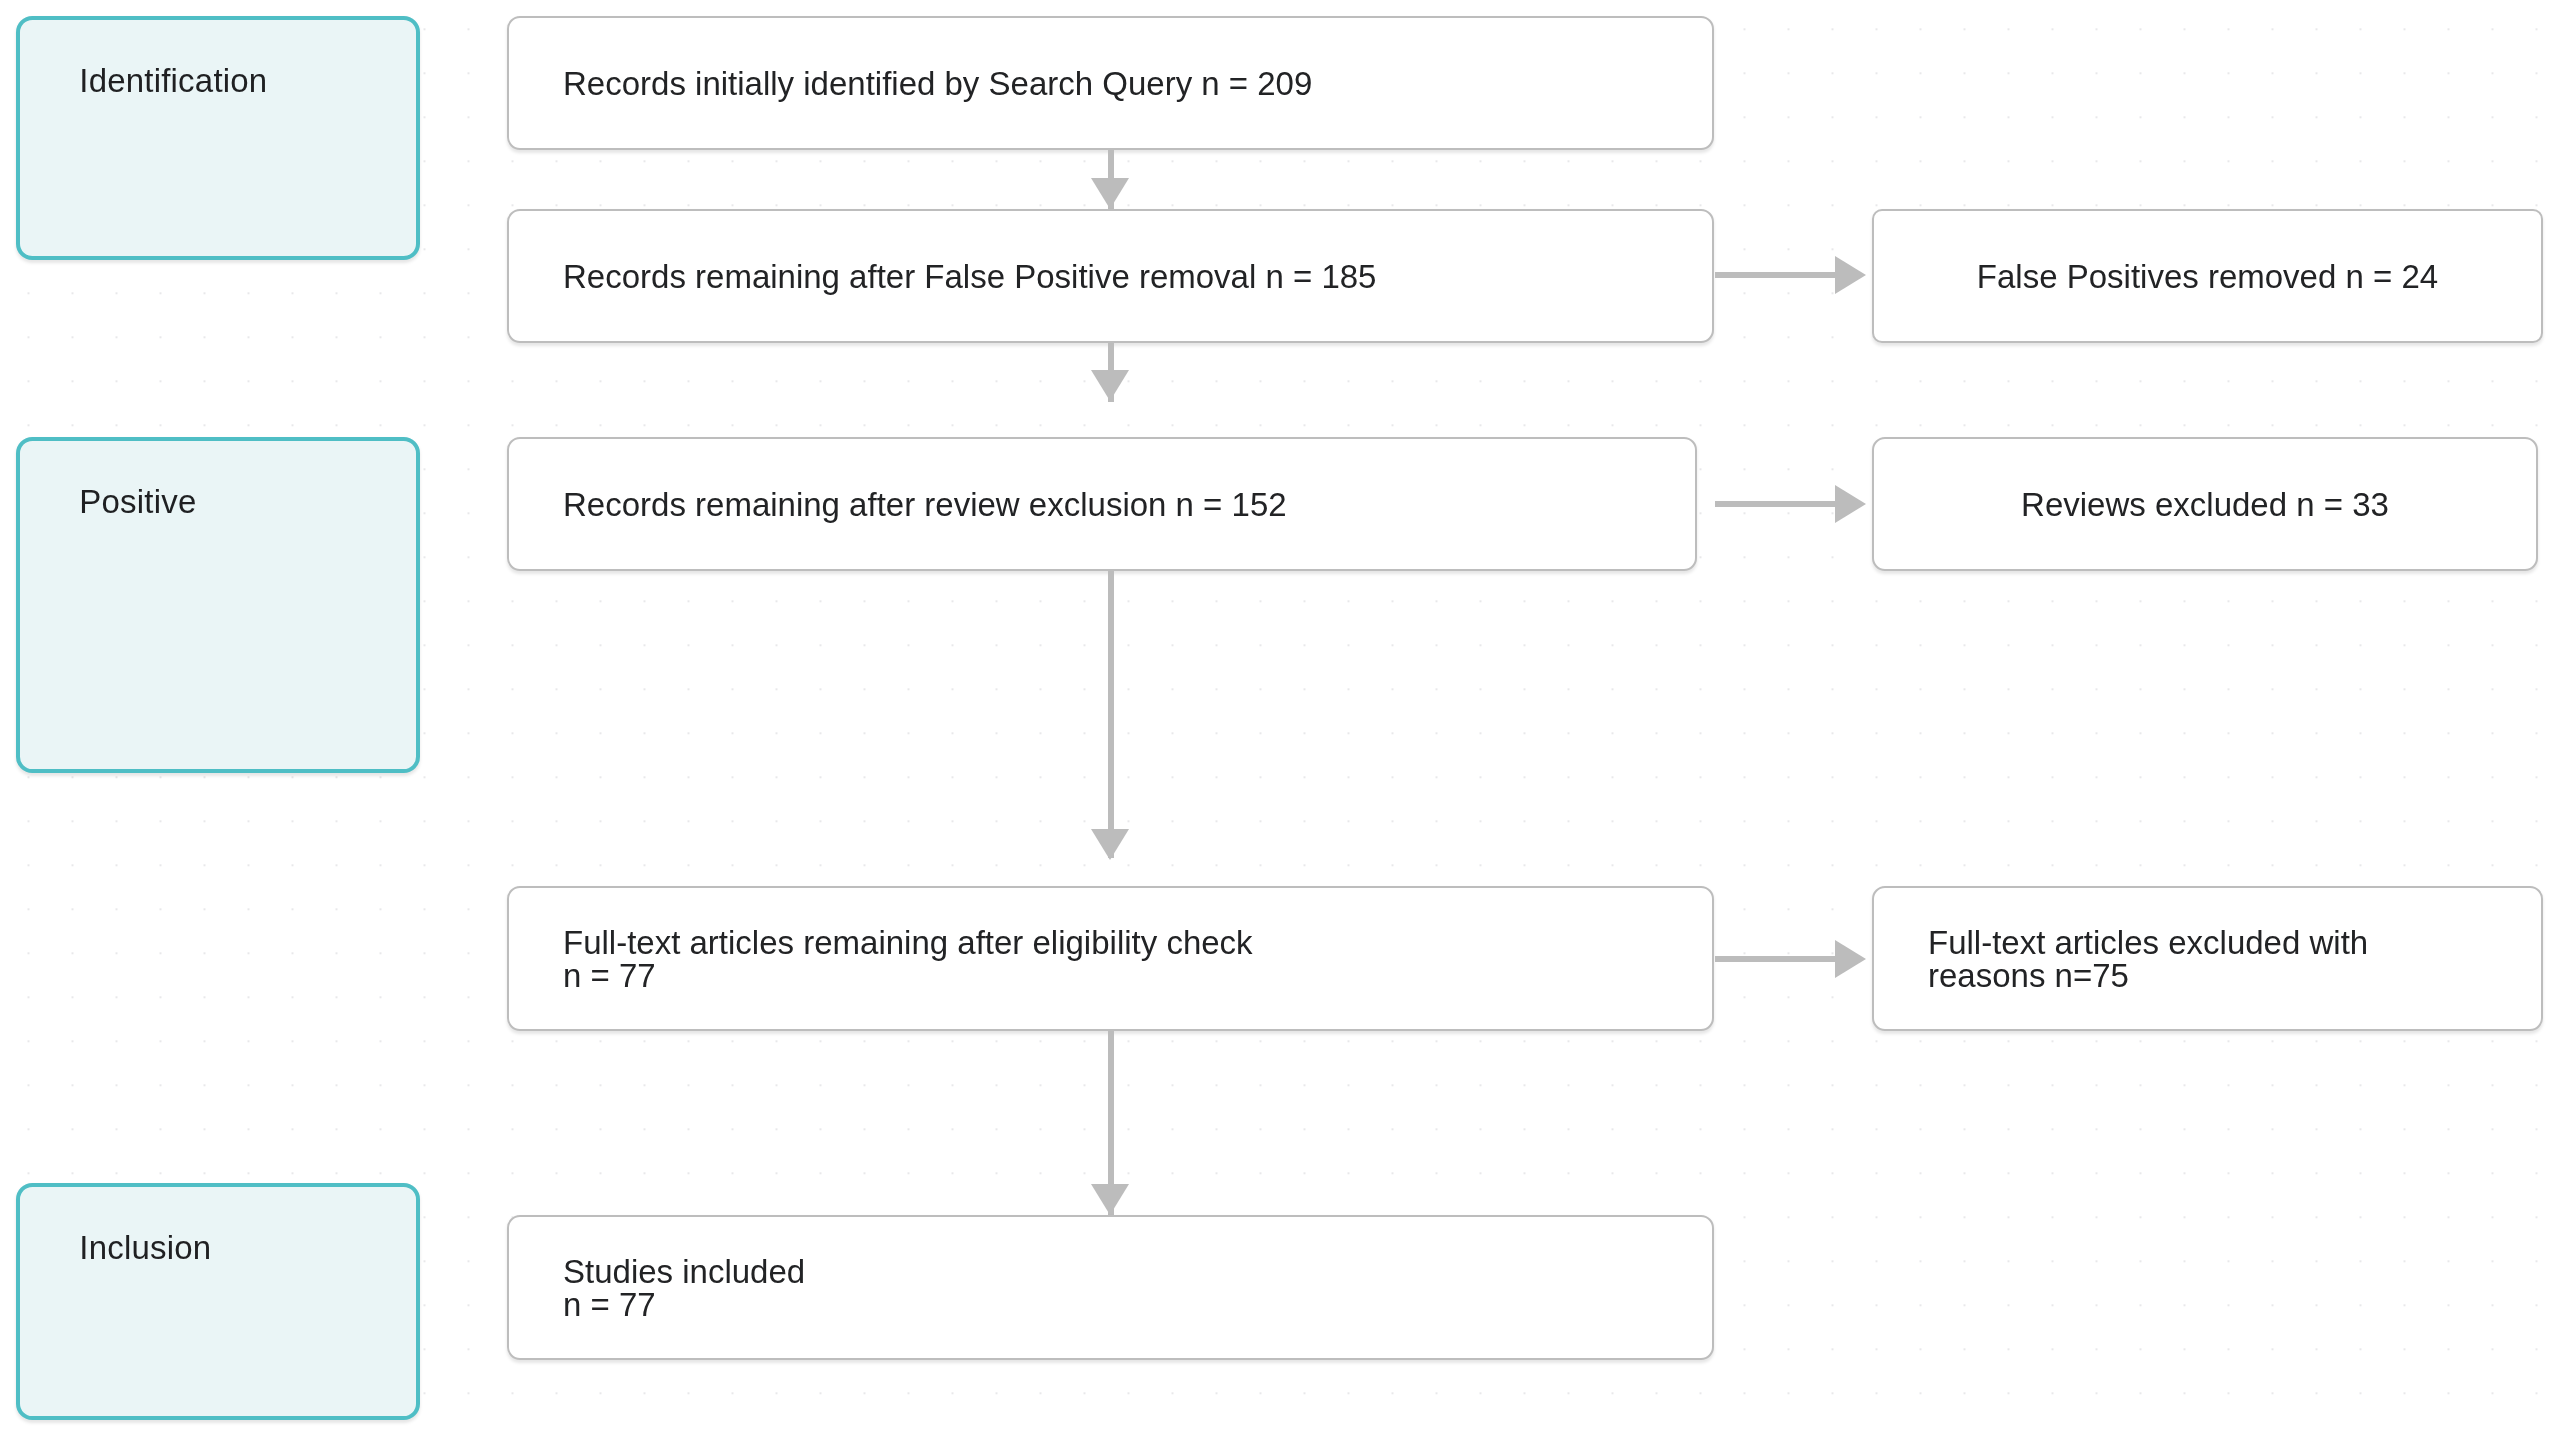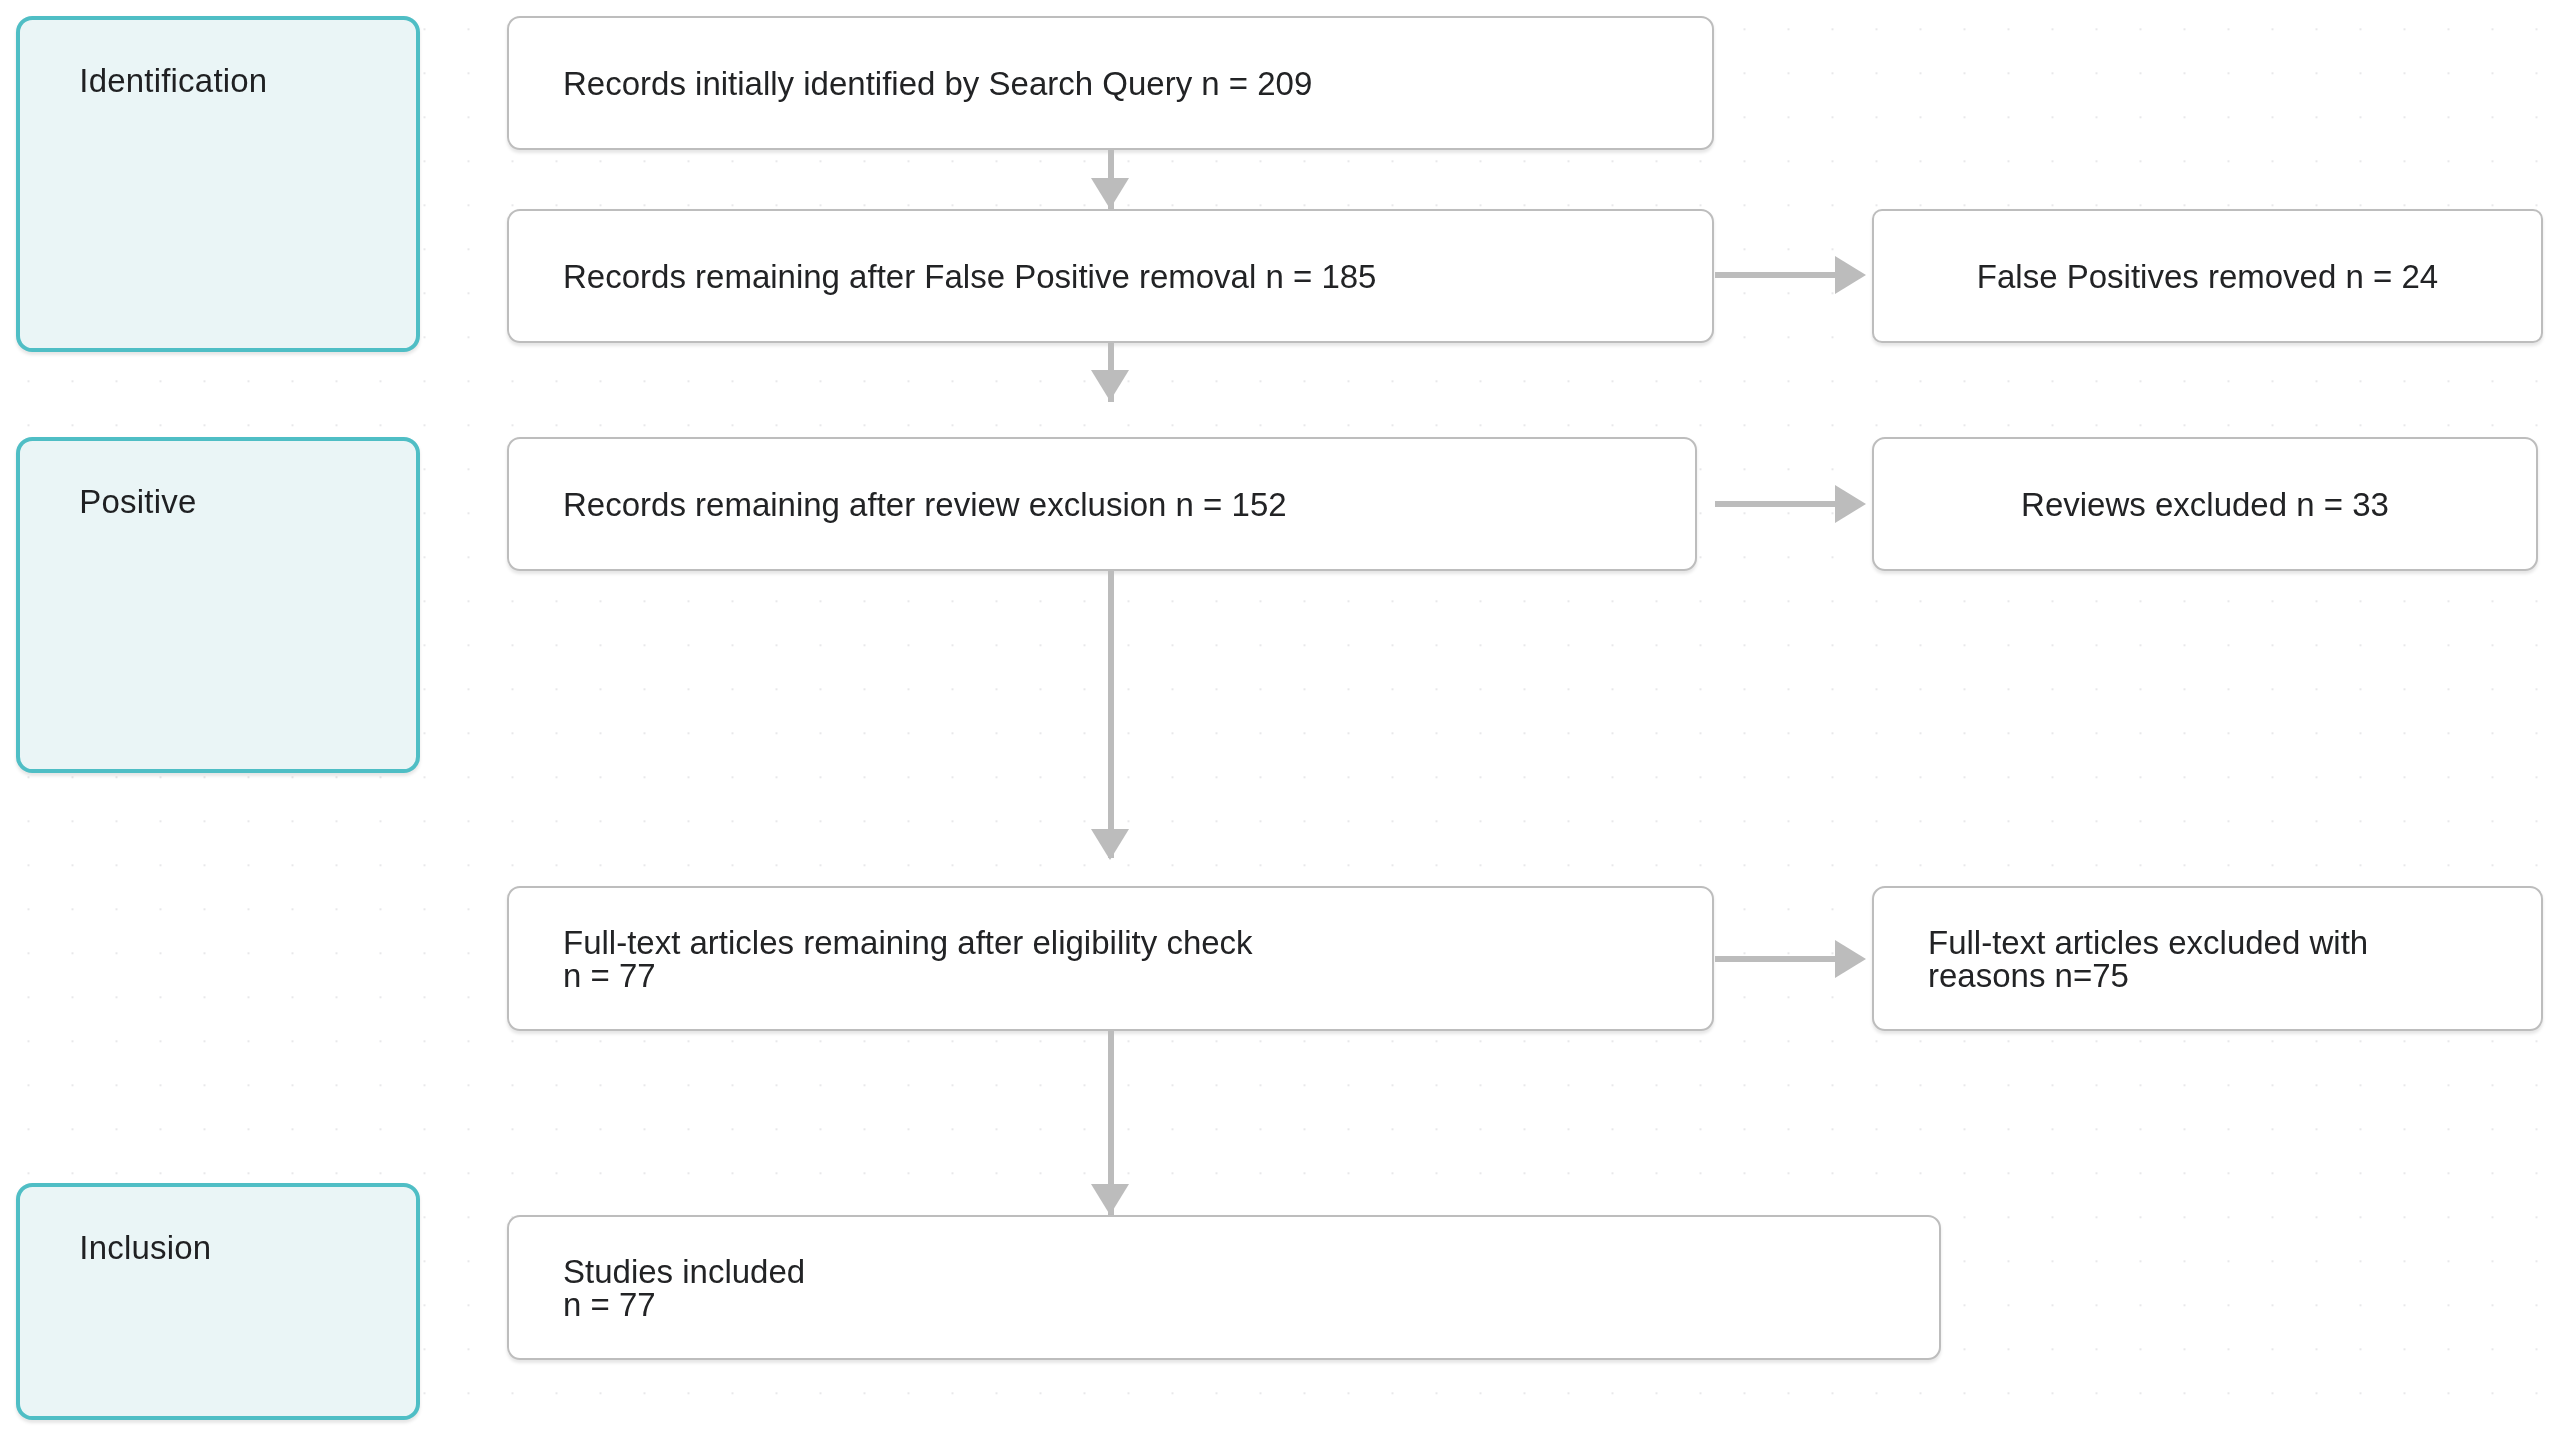--- a/index.html
+++ b/index.html
@@ -91,21 +91,21 @@
     border-top: 19.6px solid transparent;
     border-bottom: 19.6px solid transparent;
     border-left: 31px solid #bcbcbc;
   }
 </style>
 </head>
 <body>
 
 <div id="canvas">
 
-  <div class="stage-box" style="left:16.3px; top:16.3px; width:404px; height:336px;">
+  <div class="stage-box" style="left:16.3px; top:16.3px; width:404px; height:244px;">
     <span class="stage-label">Identification</span>
   </div>
 
   <div class="stage-box" style="left:16.3px; top:437px; width:404px; height:336px;">
     <span class="stage-label">Positive</span>
   </div>
 
 
   <div class="stage-box" style="left:16.3px; top:1183px; width:404px; height:237px;">
     <span class="stage-label">Inclusion</span>
@@ -155,19 +155,19 @@
   <div class="h-head" style="left:1835px; top:940px;"></div>
 
   <div class="flow-box left-text" style="left:1872px; top:886px; width:671px; height:145px;">
     <span class="flow-text">Full-text articles excluded with</span>
     <span class="flow-text">reasons n=75</span>
   </div>
 
   <div class="v-line" style="left:1108px; top:1031px; width:5.7px; height:184px;"></div>
   <div class="v-head" style="left:1091px; top:1184px;"></div>
 
-  <div class="flow-box left-text" style="left:507px; top:1215px; width:1434px; height:145px;">
+  <div class="flow-box left-text" style="left:507px; top:1215px; width:1207px; height:145px;">
     <span class="flow-text">Studies included</span>
     <span class="flow-text">n = 77</span>
   </div>
 
 </div>
 
 
 </body></html>

